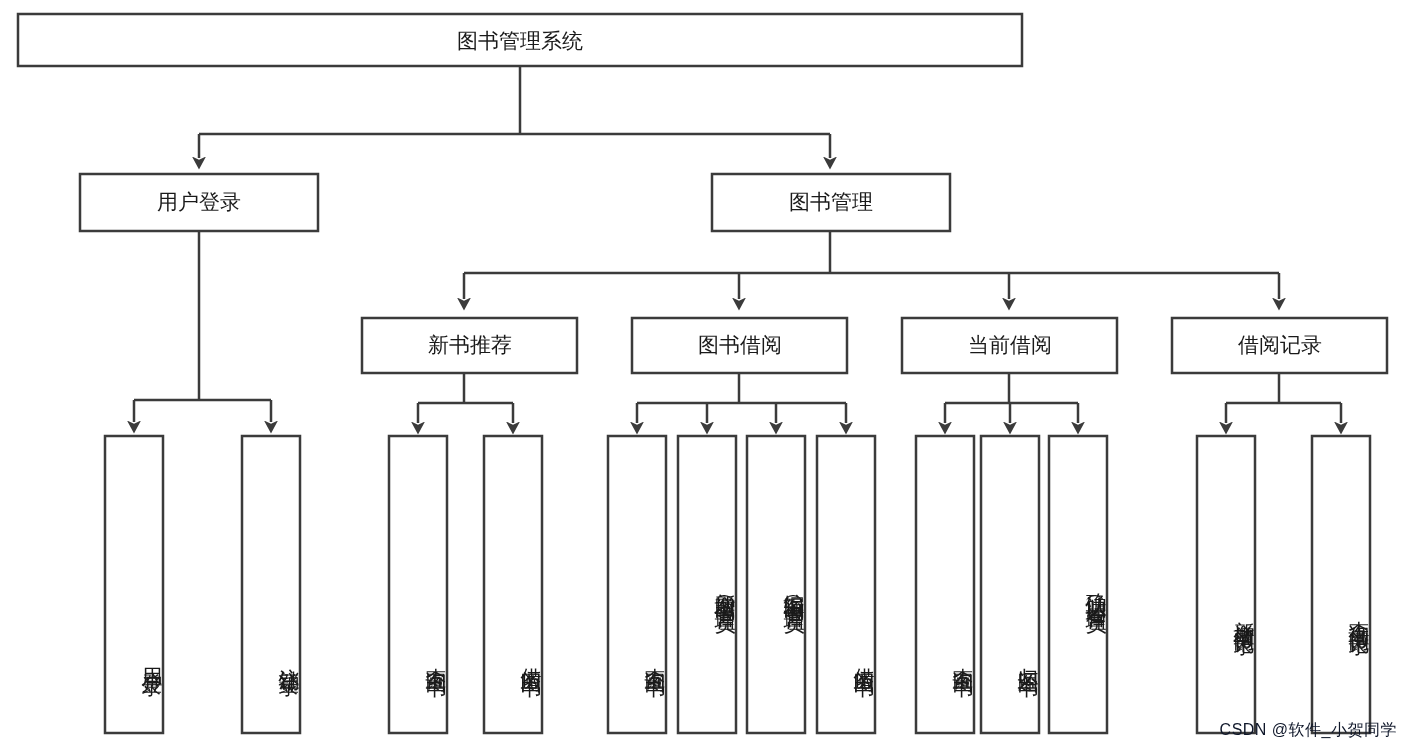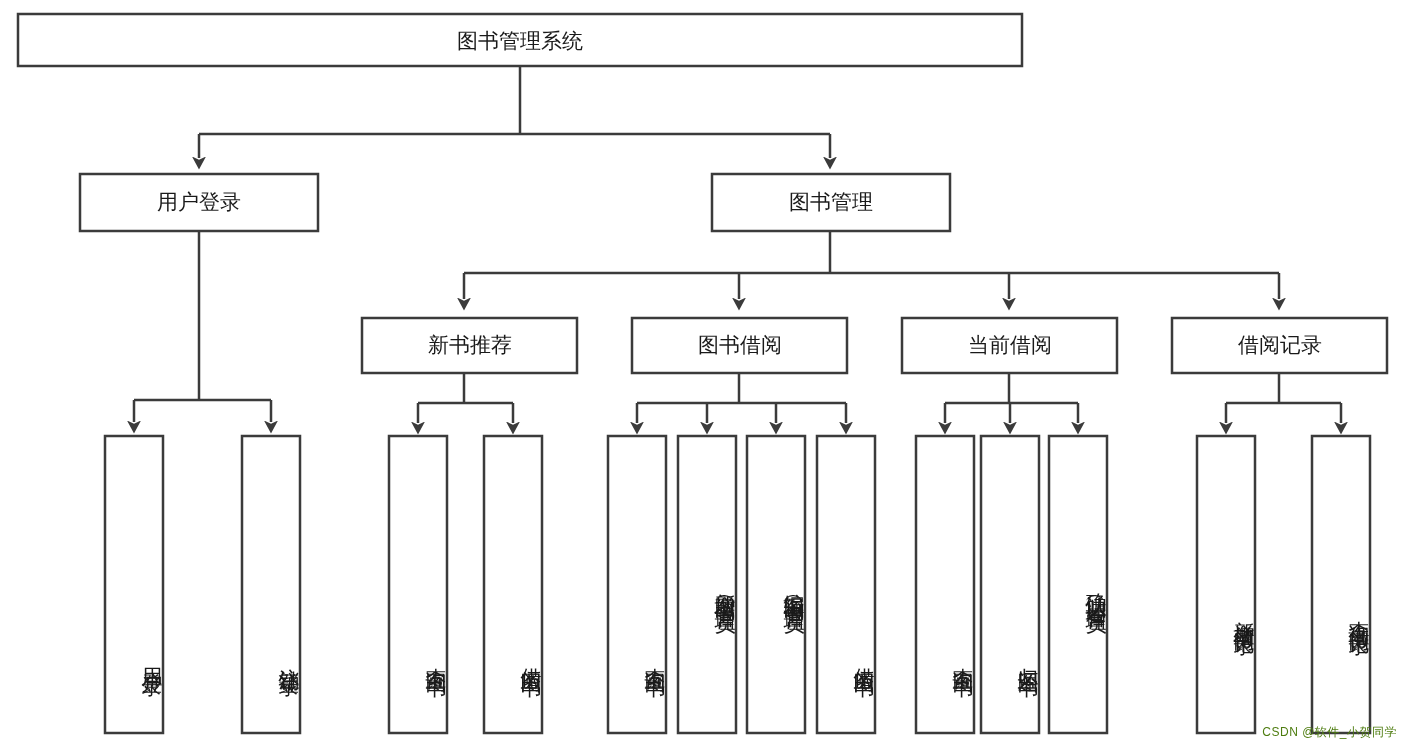--- a/index.html
+++ b/index.html
@@ -62,22 +62,22 @@
     align-items: flex-start;
     justify-content: center;
     text-align: left;
     pointer-events: none;
   }
   .watermark {
     position: absolute;
     right: 8px;
     bottom: 6px;
     font-family: "Liberation Sans", "DejaVu Sans", sans-serif;
-    font-size: 12px;
-    color: #4d7c0f;
+    font-size: 16px;
+    color: #0f172a;
     letter-spacing: 0.5px;
     user-select: none;
   }
 </style>
 </head>
 <body>
 
 <div id="diagram-root">
 
   <svg id="flow-svg" viewBox="0 0 1405 747">

